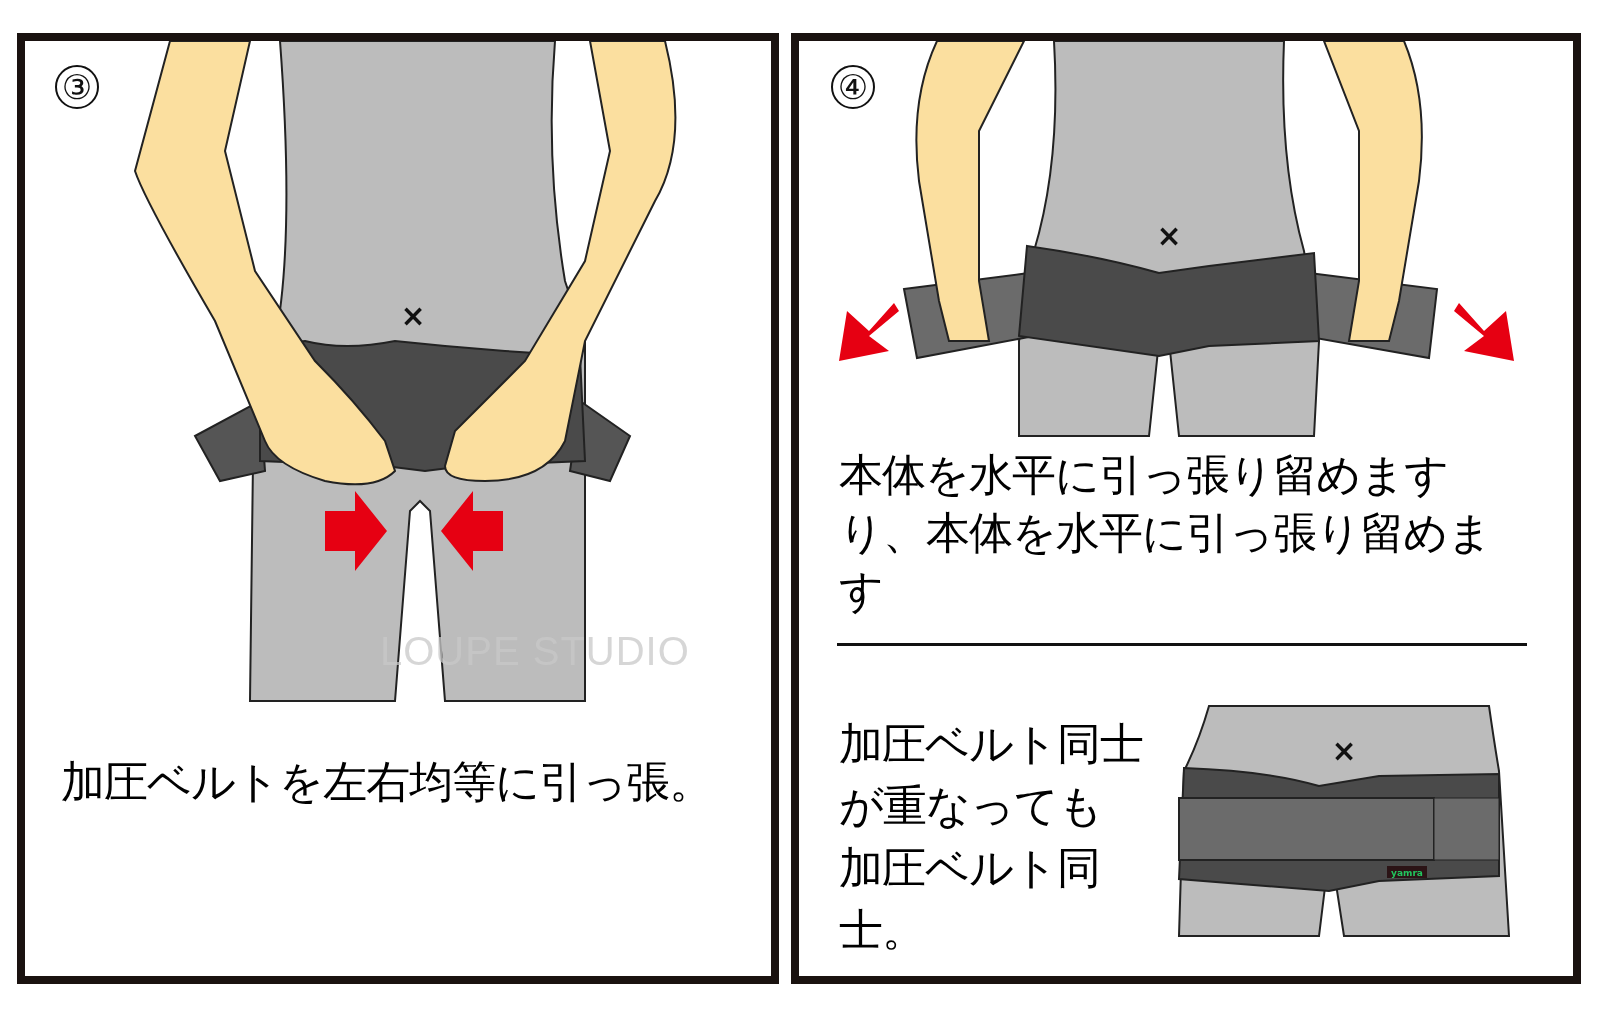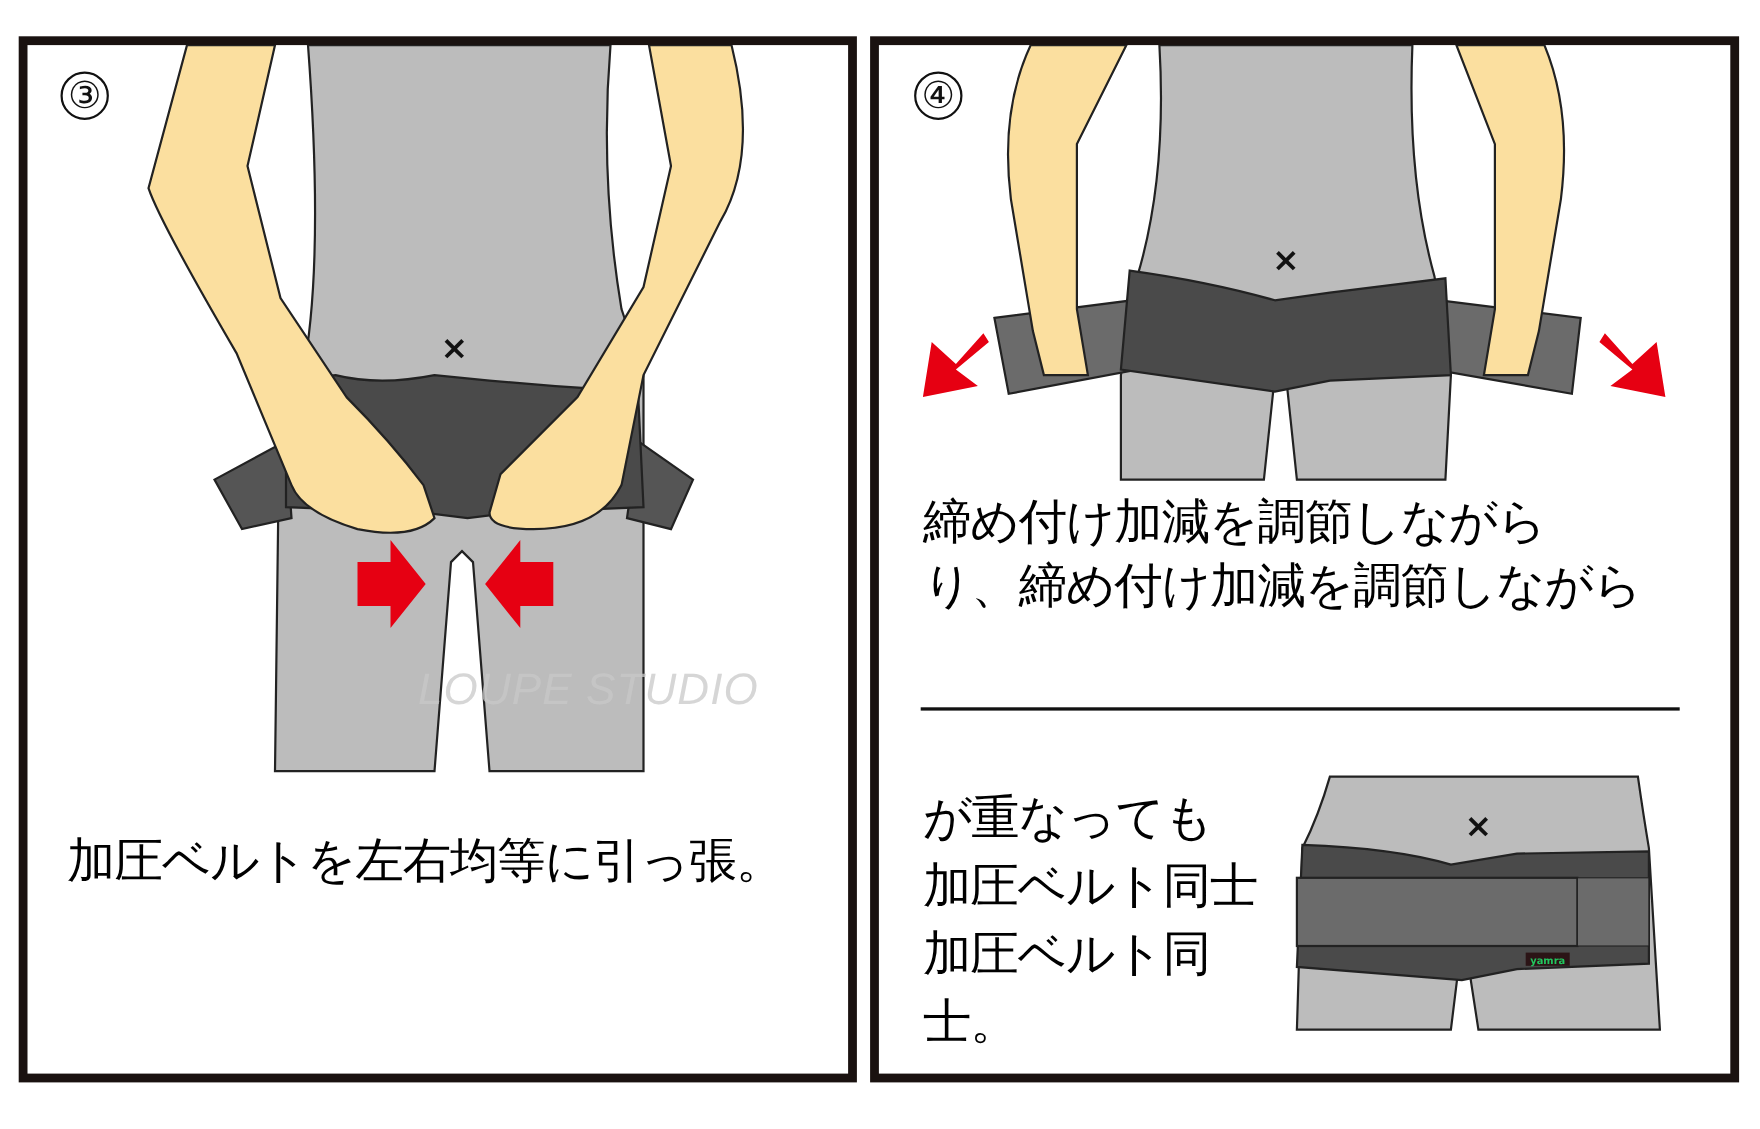--- a/index.html
+++ b/index.html
@@ -8,21 +8,21 @@
   #p3{left:17px;top:33px;width:762px;height:951px;}
   #p4{left:791px;top:33px;width:790px;height:951px;}
   .num{position:absolute;width:44px;height:44px;border:2.5px solid #111;border-radius:50%;box-sizing:border-box;
        font-family:"Liberation Sans",sans-serif;font-size:34px;line-height:40px;text-align:center;color:#111;}
   .caption{position:absolute;color:#000;font-family:"DejaVu Sans",sans-serif;letter-spacing:-1px;}
   #p3 .caption{left:36px;top:712px;font-size:44px;white-space:nowrap;}
   #cap4a{left:40px;top:405px;font-size:44px;line-height:58px;width:690px;}
   #cap4b{left:40px;top:672px;font-size:44px;line-height:62px;width:340px;}
   .divider{position:absolute;left:38px;top:602px;width:690px;height:3px;background:#111;}
   svg{position:absolute;left:0;top:0;}
-  .wm{position:absolute;left:355px;top:564px;font-family:"Liberation Sans",sans-serif;font-size:40px;color:rgba(200,200,200,0.75);letter-spacing:1px;font-style:italic;}
+  .wm{position:absolute;left:355px;top:588px;font-family:"Liberation Sans",sans-serif;font-size:40px;color:rgba(200,200,200,0.75);letter-spacing:1px;}
 </style>
 </head>
 <body>
 
 <div class="panel" id="p3">
   <svg width="746" height="935" viewBox="0 0 746 935">
 
     <path d="M255 0 L530 0 Q520 120 540 240 L560 300 L560 660 L420 660 L405 470 L395 460 L385 470 L370 660 L225 660 L228 420 L250 300 Q270 200 255 0 Z" fill="#bcbcbc" stroke="#222" stroke-width="2"></path>
 
     <path d="M170 395 L235 360 L240 430 L195 440 Z" fill="#555" stroke="#222" stroke-width="2"></path>
@@ -66,22 +66,22 @@
       <path d="M385 727 Q470 730 520 745 L580 735 L700 733 L700 835 L580 840 L530 850 L380 838 Z" fill="#4a4a4a" stroke="#222" stroke-width="2"></path>
       <rect x="380" y="757" width="255" height="62" fill="#6b6b6b" stroke="#222" stroke-width="2"></rect>
       <rect x="635" y="757" width="65" height="62" fill="#6b6b6b" stroke="#222" stroke-width="1"></rect>
       <rect x="588" y="825" width="40" height="12" fill="#2b1416"></rect>
       <text x="608" y="835" font-size="9" font-weight="bold" text-anchor="middle" fill="#22c55e">yamra</text>
       <text x="545" y="720" font-size="30" font-weight="bold" text-anchor="middle" fill="#111">×</text>
     </g>
   </svg>
   <div class="num" style="left:32px;top:24px;">④</div>
   <div class="caption" id="cap4a">
-    <div>締め付け加減を調節しながら</div>
-    <div>り、締め付け加減を調節しながら</div>
+    <div>本体を水平に引っ張り留めます</div>
+    <div>り、本体を水平に引っ張り留めます</div>
   </div>
   <div class="divider"></div>
   <div class="caption" id="cap4b">
+    <div>加圧ベルト同士</div>
     <div>が重なっても</div>
-    <div>加圧ベルト同士</div>
     <div>加圧ベルト同士。</div>
   </div>
 </div>
 
 </body></html>

